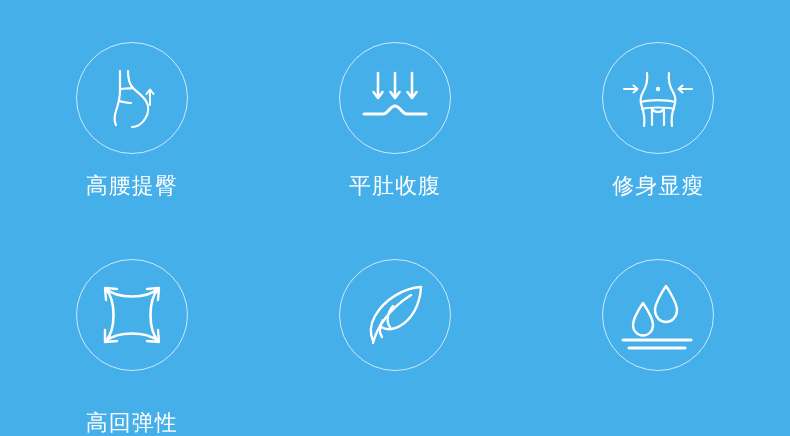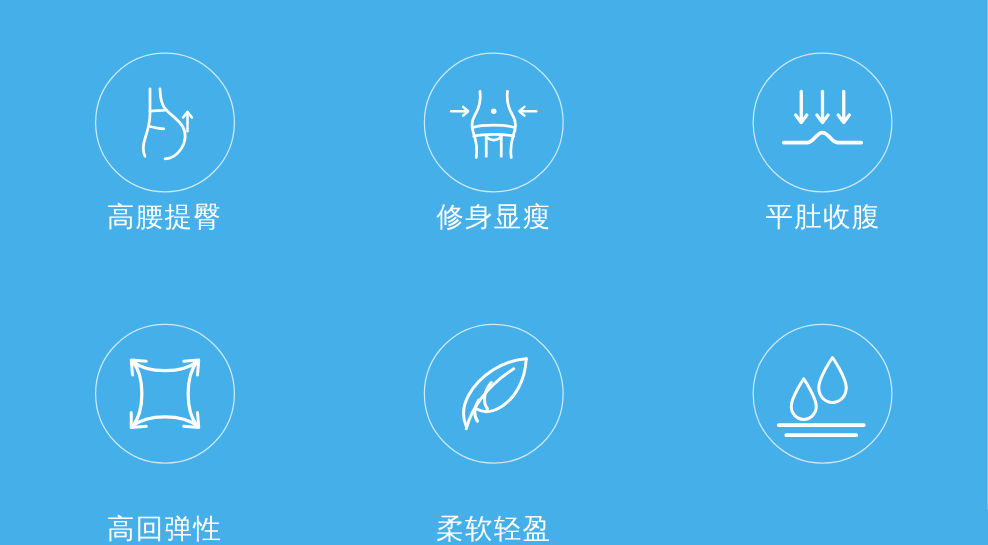--- a/index.html
+++ b/index.html
@@ -47,21 +47,21 @@
     border: 1.5px solid rgba(255,255,255,0.72);
     display: flex;
     align-items: center;
     justify-content: center;
     box-sizing: border-box;
   }
   .circle-wrap svg {
     display: block;
   }
   .feature-label {
-    margin-top: 7px;
+    margin-top: 19px;
     color: #ffffff;
     font-size: 22px;
     line-height: 26px;
     letter-spacing: 1px;
     white-space: nowrap;
     font-weight: 400;
     text-align: center;
   }
   .row2 .feature-label {
     margin-top: 39px;
@@ -85,20 +85,37 @@
             <path d="M51.5 33 L55 28.5 L58.5 33" stroke-width="2"></path>
           </svg>
         </span>
       </div>
       <div class="feature-label">高腰提臀</div>
     </div>
 
     <div class="cell row1">
       <div class="circle-wrap">
         <span>
+          <svg width="72" height="66" viewBox="0 0 72 66" fill="none" stroke="#ffffff" stroke-width="2.6" stroke-linecap="round" stroke-linejoin="round">
+            <path d="M19 8 L19 32"></path>
+            <path d="M14.5 27 L19 33 L23.5 27"></path>
+            <path d="M36 8 L36 32"></path>
+            <path d="M31.5 27 L36 33 L40.5 27"></path>
+            <path d="M53 8 L53 32"></path>
+            <path d="M48.5 27 L53 33 L57.5 27"></path>
+            <path d="M5 49 L24 49 C29 49 31 41 36 41 C41 41 43 49 48 49 L67 49" stroke-width="3"></path>
+          </svg>
+        </span>
+      </div>
+      <div class="feature-label">平肚收腹</div>
+    </div>
+
+    <div class="cell row1">
+      <div class="circle-wrap">
+        <span>
           <svg width="78" height="74" viewBox="0 0 78 74" fill="none" stroke="#ffffff" stroke-width="2.2" stroke-linecap="round" stroke-linejoin="round">
 
             <path d="M28 12 C29 20 27 26 24 31 C21 36 21 41 23 46 C25 52 26 58 25 65"></path>
             <path d="M50 12 C49 20 51 26 54 31 C57 36 57 41 55 46 C53 52 52 58 53 65"></path>
 
             <circle cx="39" cy="28" r="2.2" fill="#ffffff" stroke="none"></circle>
 
             <path d="M22.5 41 C30 38.5 48 38.5 55.5 41"></path>
             <path d="M23 48 C31 46 47 46 55 48"></path>
             <path d="M33 48 L33 64"></path>
@@ -106,37 +123,20 @@
             <path d="M33 48 C36 52 42 52 45 48"></path>
 
             <path d="M5 28 L18 28" stroke-width="2"></path>
             <path d="M14.5 24.5 L18.5 28 L14.5 31.5" stroke-width="2"></path>
             <path d="M73 28 L60 28" stroke-width="2"></path>
             <path d="M63.5 24.5 L59.5 28 L63.5 31.5" stroke-width="2"></path>
           </svg>
         </span>
       </div>
       <div class="feature-label">修身显瘦</div>
-    </div>
-
-    <div class="cell row1">
-      <div class="circle-wrap">
-        <span>
-          <svg width="72" height="66" viewBox="0 0 72 66" fill="none" stroke="#ffffff" stroke-width="2.6" stroke-linecap="round" stroke-linejoin="round">
-            <path d="M19 8 L19 32"></path>
-            <path d="M14.5 27 L19 33 L23.5 27"></path>
-            <path d="M36 8 L36 32"></path>
-            <path d="M31.5 27 L36 33 L40.5 27"></path>
-            <path d="M53 8 L53 32"></path>
-            <path d="M48.5 27 L53 33 L57.5 27"></path>
-            <path d="M5 49 L24 49 C29 49 31 41 36 41 C41 41 43 49 48 49 L67 49" stroke-width="3"></path>
-          </svg>
-        </span>
-      </div>
-      <div class="feature-label">平肚收腹</div>
     </div>
 
     <div class="cell row2">
       <div class="circle-wrap">
         <span>
           <svg width="72" height="72" viewBox="0 0 72 72" fill="none" stroke="#ffffff" stroke-width="2.6" stroke-linecap="round" stroke-linejoin="round">
 
             <path d="M10 10 C20 22 20 50 10 62"></path>
             <path d="M62 10 C52 22 52 50 62 62"></path>
             <path d="M10 10 C22 20 50 20 62 10"></path>
@@ -160,21 +160,20 @@
             <path d="M62 8 C44 9 25 21 16 37 C11 46 11 55 14 62"></path>
             <path d="M62 8 C61 26 53 40 41 47 C34 51 27 51 22 48"></path>
 
             <path d="M14 64 C18 48 30 30 52 16"></path>
 
             <path d="M34 27 C28 34 27 43 31 48"></path>
             <path d="M24 41 C20 47 20 54 23 58"></path>
           </svg>
         </span>
       </div>
-      <div class="feature-label">柔软轻盈</div>
     </div>
 
     <div class="cell row2">
       <div class="circle-wrap">
         <span>
           <svg width="78" height="74" viewBox="0 0 78 74" fill="none" stroke="#ffffff" stroke-width="2.4" stroke-linecap="round" stroke-linejoin="round">
 
             <path d="M47 8 C47 8 36 24 36 32 C36 39 41 44 47 44 C53 44 58 39 58 32 C58 24 47 8 47 8 Z"></path>
 
             <path d="M24 25 C24 25 14 40 14 47 C14 53 18.5 57.5 24 57.5 C29.5 57.5 34 53 34 47 C34 40 24 25 24 25 Z"></path>

